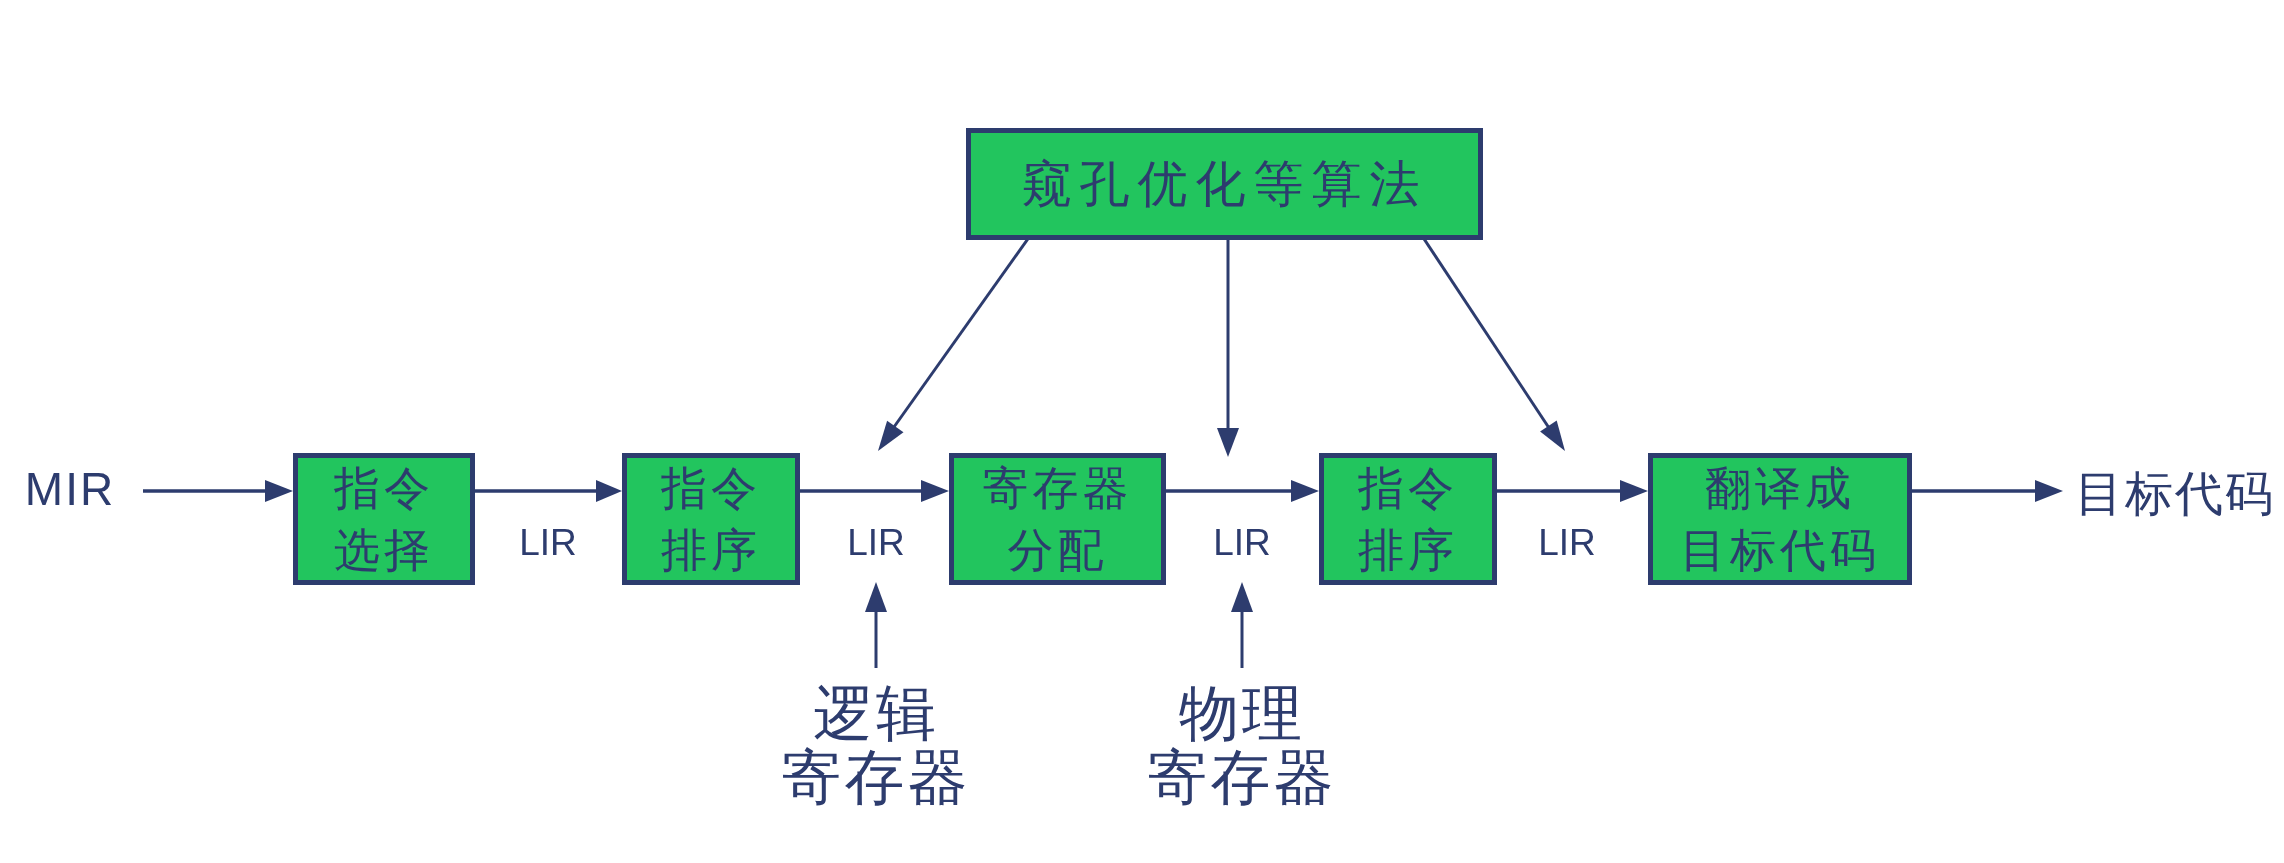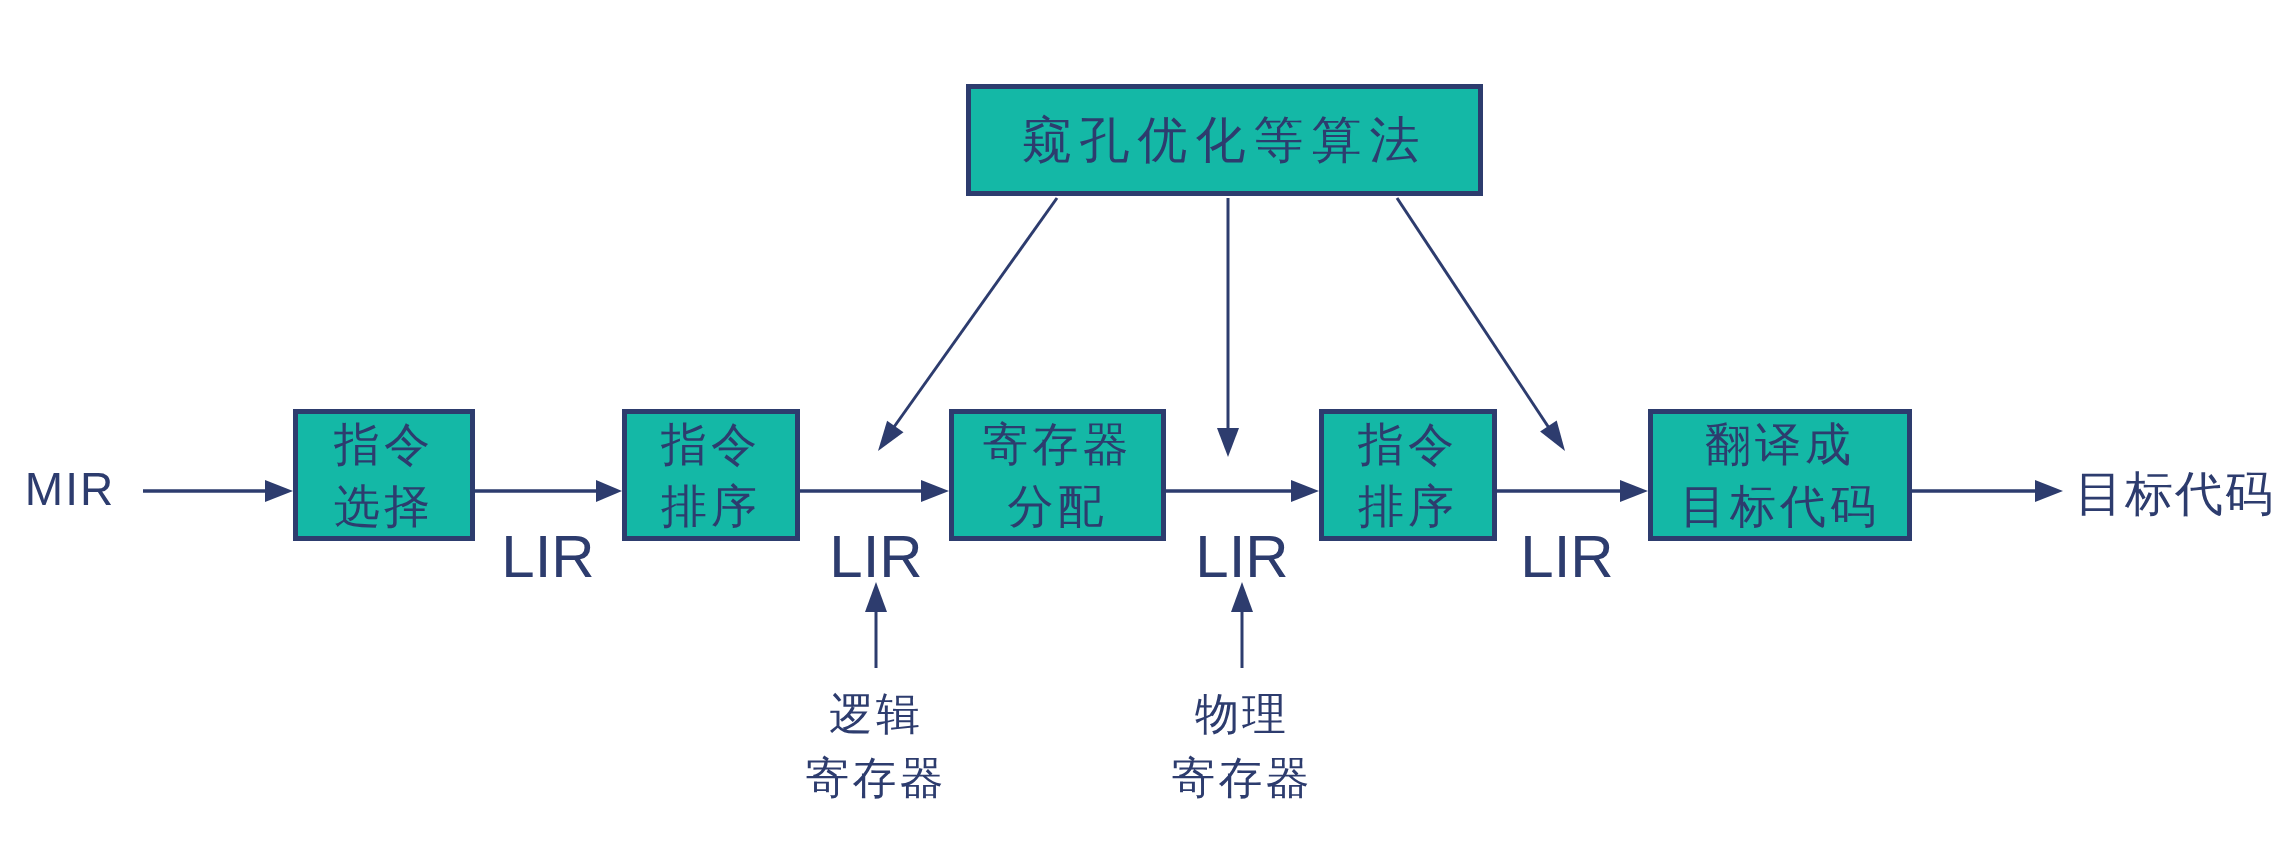--- a/index.html
+++ b/index.html
@@ -20,26 +20,27 @@
     position: absolute;
     left: 0;
     top: 0;
     width: 2284px;
     height: 863px;
   }
   .node {
     position: absolute;
     box-sizing: border-box;
     border: 5px solid #2d3c6e;
-    background: #14b8a6;
+    background: #22c55e;
     display: flex;
     flex-direction: column;
     align-items: center;
     justify-content: center;
     text-align: center;
+    margin-top: 44px;
   }
   .stage {
     top: 409px;
     height: 132px;
     font-size: 46px;
     line-height: 62px;
     letter-spacing: 4px;
   }
   .optimizer {
     left: 966px;
@@ -54,27 +55,27 @@
     text-align: center;
     white-space: nowrap;
   }
   .io-label {
     font-size: 46px;
     letter-spacing: 2px;
   }
   .lir-label {
     top: 522px;
     width: 100px;
-    font-size: 60px;
+    font-size: 37px;
   }
   .annotation {
     position: absolute;
     top: 682px;
     width: 240px;
-    font-size: 44px;
+    font-size: 60px;
     line-height: 64px;
     text-align: center;
     letter-spacing: 3px;
   }
   .stage span, .optimizer span, .annotation span { display: block; }
 </style>
 </head>
 <body>
 
 <div class="canvas">

